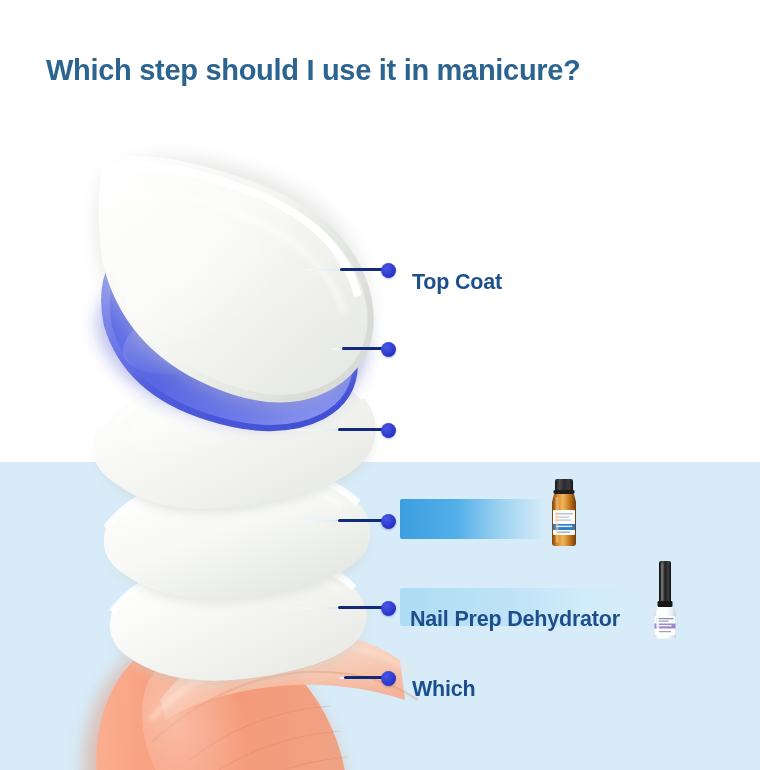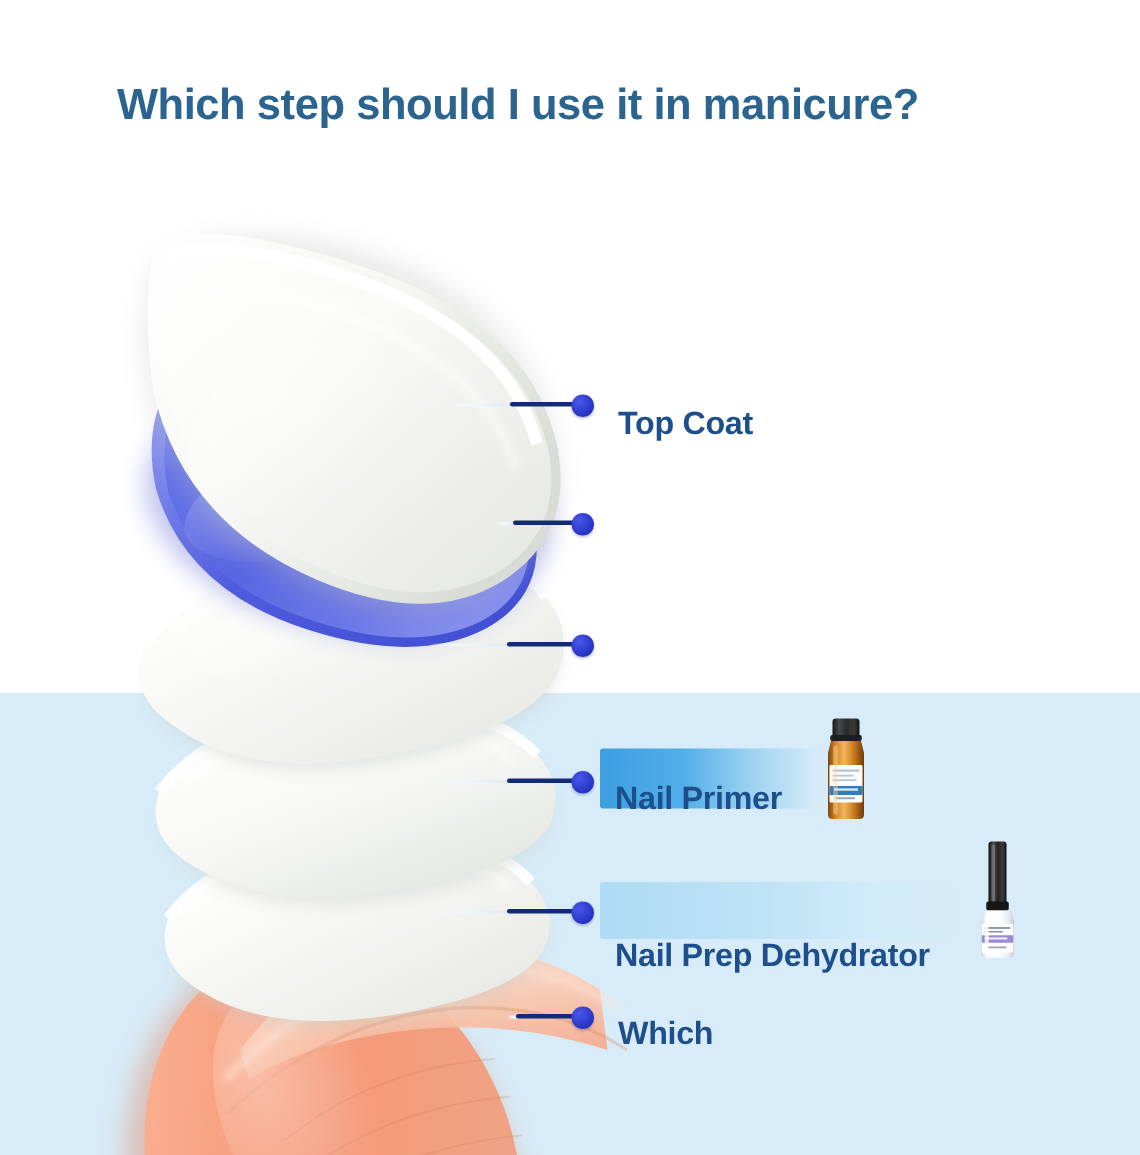--- a/index.html
+++ b/index.html
@@ -11,21 +11,21 @@
   #stage{position:absolute;inset:0;width:760px;height:770px;overflow:hidden;}
 
   
   .bg-top{position:absolute;left:0;top:0;width:760px;height:462px;background:#ffffff;}
   .bg-bottom{position:absolute;left:0;top:462px;width:760px;height:308px;background:#d7ecf8;}
 
   
   .title{
     position:absolute;left:46px;top:54px;
     font-size:29px;font-weight:bold;letter-spacing:-0.3px;
-    color:#2c6490;white-space:nowrap;margin-left:32px;
+    color:#2c6490;white-space:nowrap;
   }
   .subtitle{
     position:absolute;left:55px;top:99px;
     font-size:16.5px;font-weight:bold;letter-spacing:-0.1px;
     color:#2c6490;white-space:nowrap;
   }
 
   
   #nailart{position:absolute;left:0;top:0;width:760px;height:770px;}
 
@@ -218,21 +218,20 @@
     <div class="seg-dark" style="left:52px;width:50px;"></div>
   </div>
   <div class="dot" style="left:381px;top:423px;"></div>
 
   <div class="leader" style="left:286px;top:519px;width:102px;">
     <div class="seg-light" style="width:56px;"></div>
     <div class="seg-dark" style="left:52px;width:50px;"></div>
   </div>
   <div class="dot" style="left:381px;top:514px;"></div>
   <div class="hl primer" style="left:400px;top:499px;width:146px;height:40px;"></div>
-  <div class="lbl" style="left:410px;top:508px;">Nail Primer</div>
 
   <div class="bottle" style="left:543px;top:477px;">
     <svg width="42" height="72" viewBox="0 0 42 72">
       <defs>
         <linearGradient id="amber" x1="0" y1="0" x2="1" y2="0">
           <stop offset="0" stop-color="#7a4510"></stop>
           <stop offset="0.22" stop-color="#d9892c"></stop>
           <stop offset="0.45" stop-color="#f0b65d"></stop>
           <stop offset="0.72" stop-color="#c97a1e"></stop>
           <stop offset="1" stop-color="#6d3c0c"></stop>
@@ -264,21 +263,21 @@
       <rect x="12.5" y="20" width="3" height="46" rx="1.4" fill="#ffd9a0" opacity="0.45"></rect>
     </svg>
   </div>
 
   <div class="leader" style="left:286px;top:606px;width:102px;">
     <div class="seg-light" style="width:56px;"></div>
     <div class="seg-dark" style="left:52px;width:50px;"></div>
   </div>
   <div class="dot" style="left:381px;top:601px;"></div>
   <div class="hl dehyd" style="left:400px;top:588px;width:250px;height:38px;"></div>
-  <div class="lbl" style="left:410px;top:613px;">Nail Prep Dehydrator</div>
+  <div class="lbl" style="left:410px;top:595px;">Nail Prep Dehydrator</div>
 
   <div class="bottle" style="left:645px;top:560px;">
     <svg width="40" height="80" viewBox="0 0 40 80">
       <defs>
         <linearGradient id="brushcap" x1="0" y1="0" x2="1" y2="0">
           <stop offset="0" stop-color="#0e0e0e"></stop>
           <stop offset="0.28" stop-color="#4f4f4f"></stop>
           <stop offset="0.52" stop-color="#232323"></stop>
           <stop offset="0.8" stop-color="#3c3c3c"></stop>
           <stop offset="1" stop-color="#0b0b0b"></stop>

